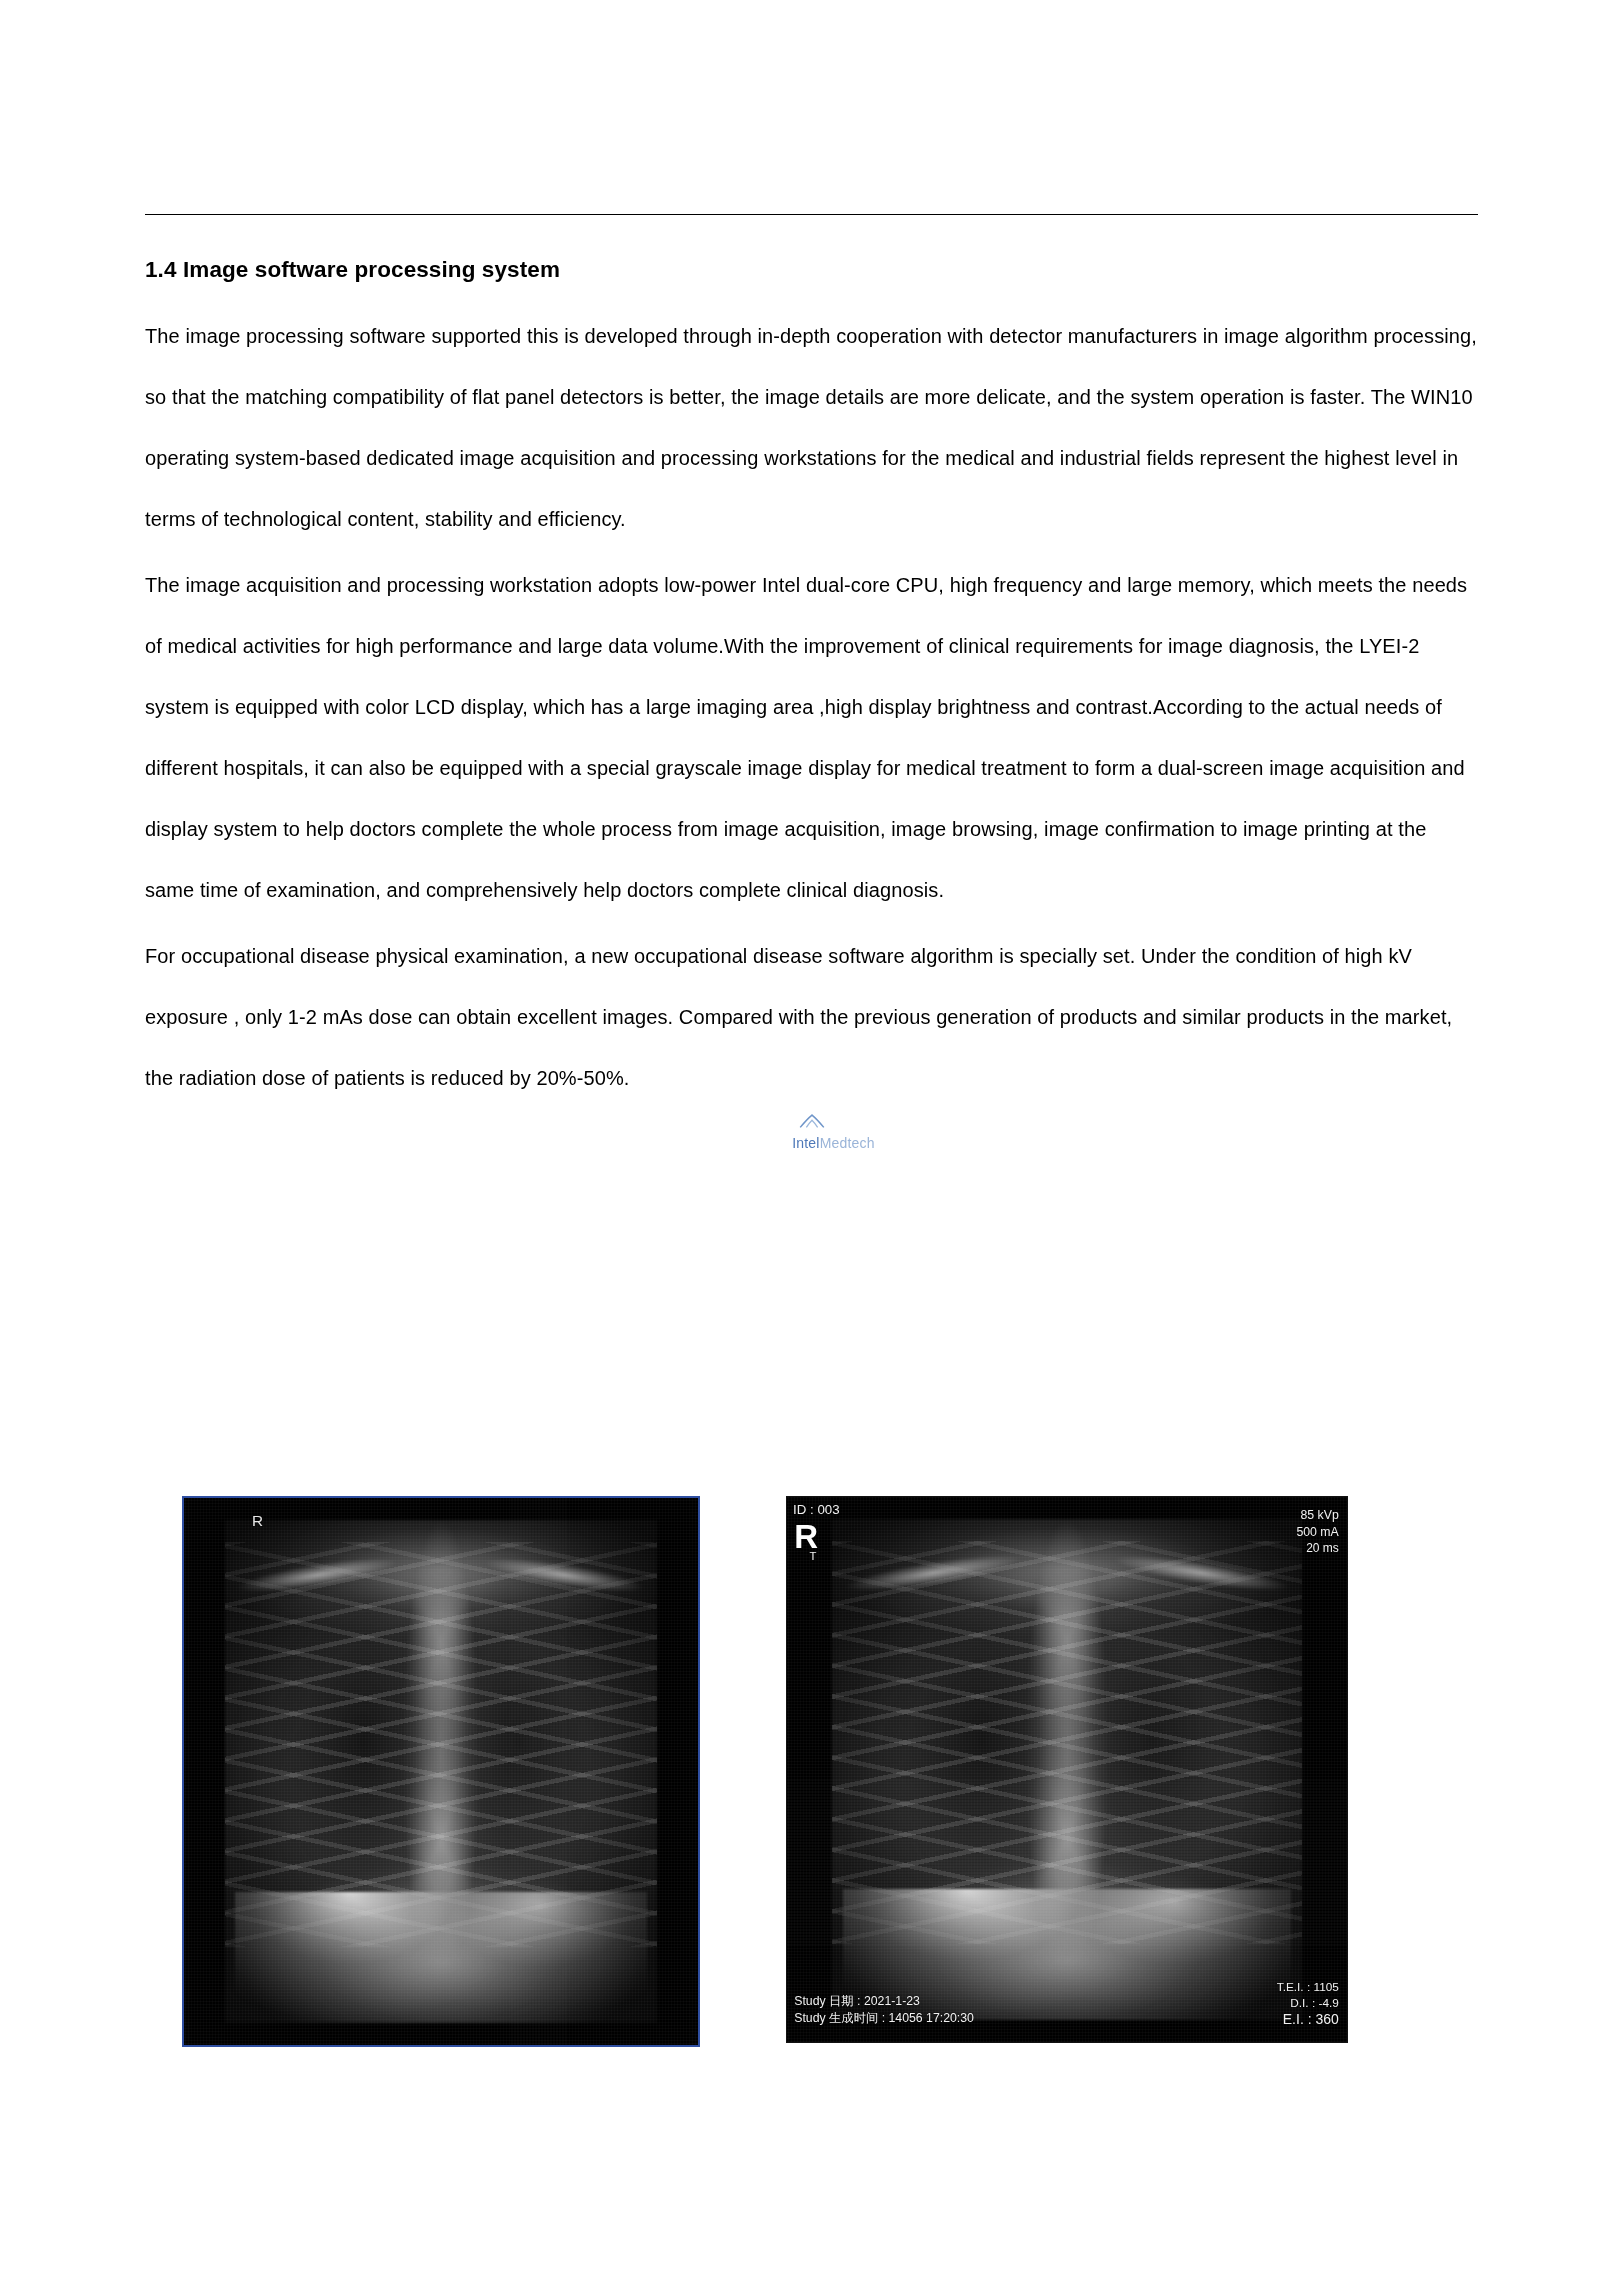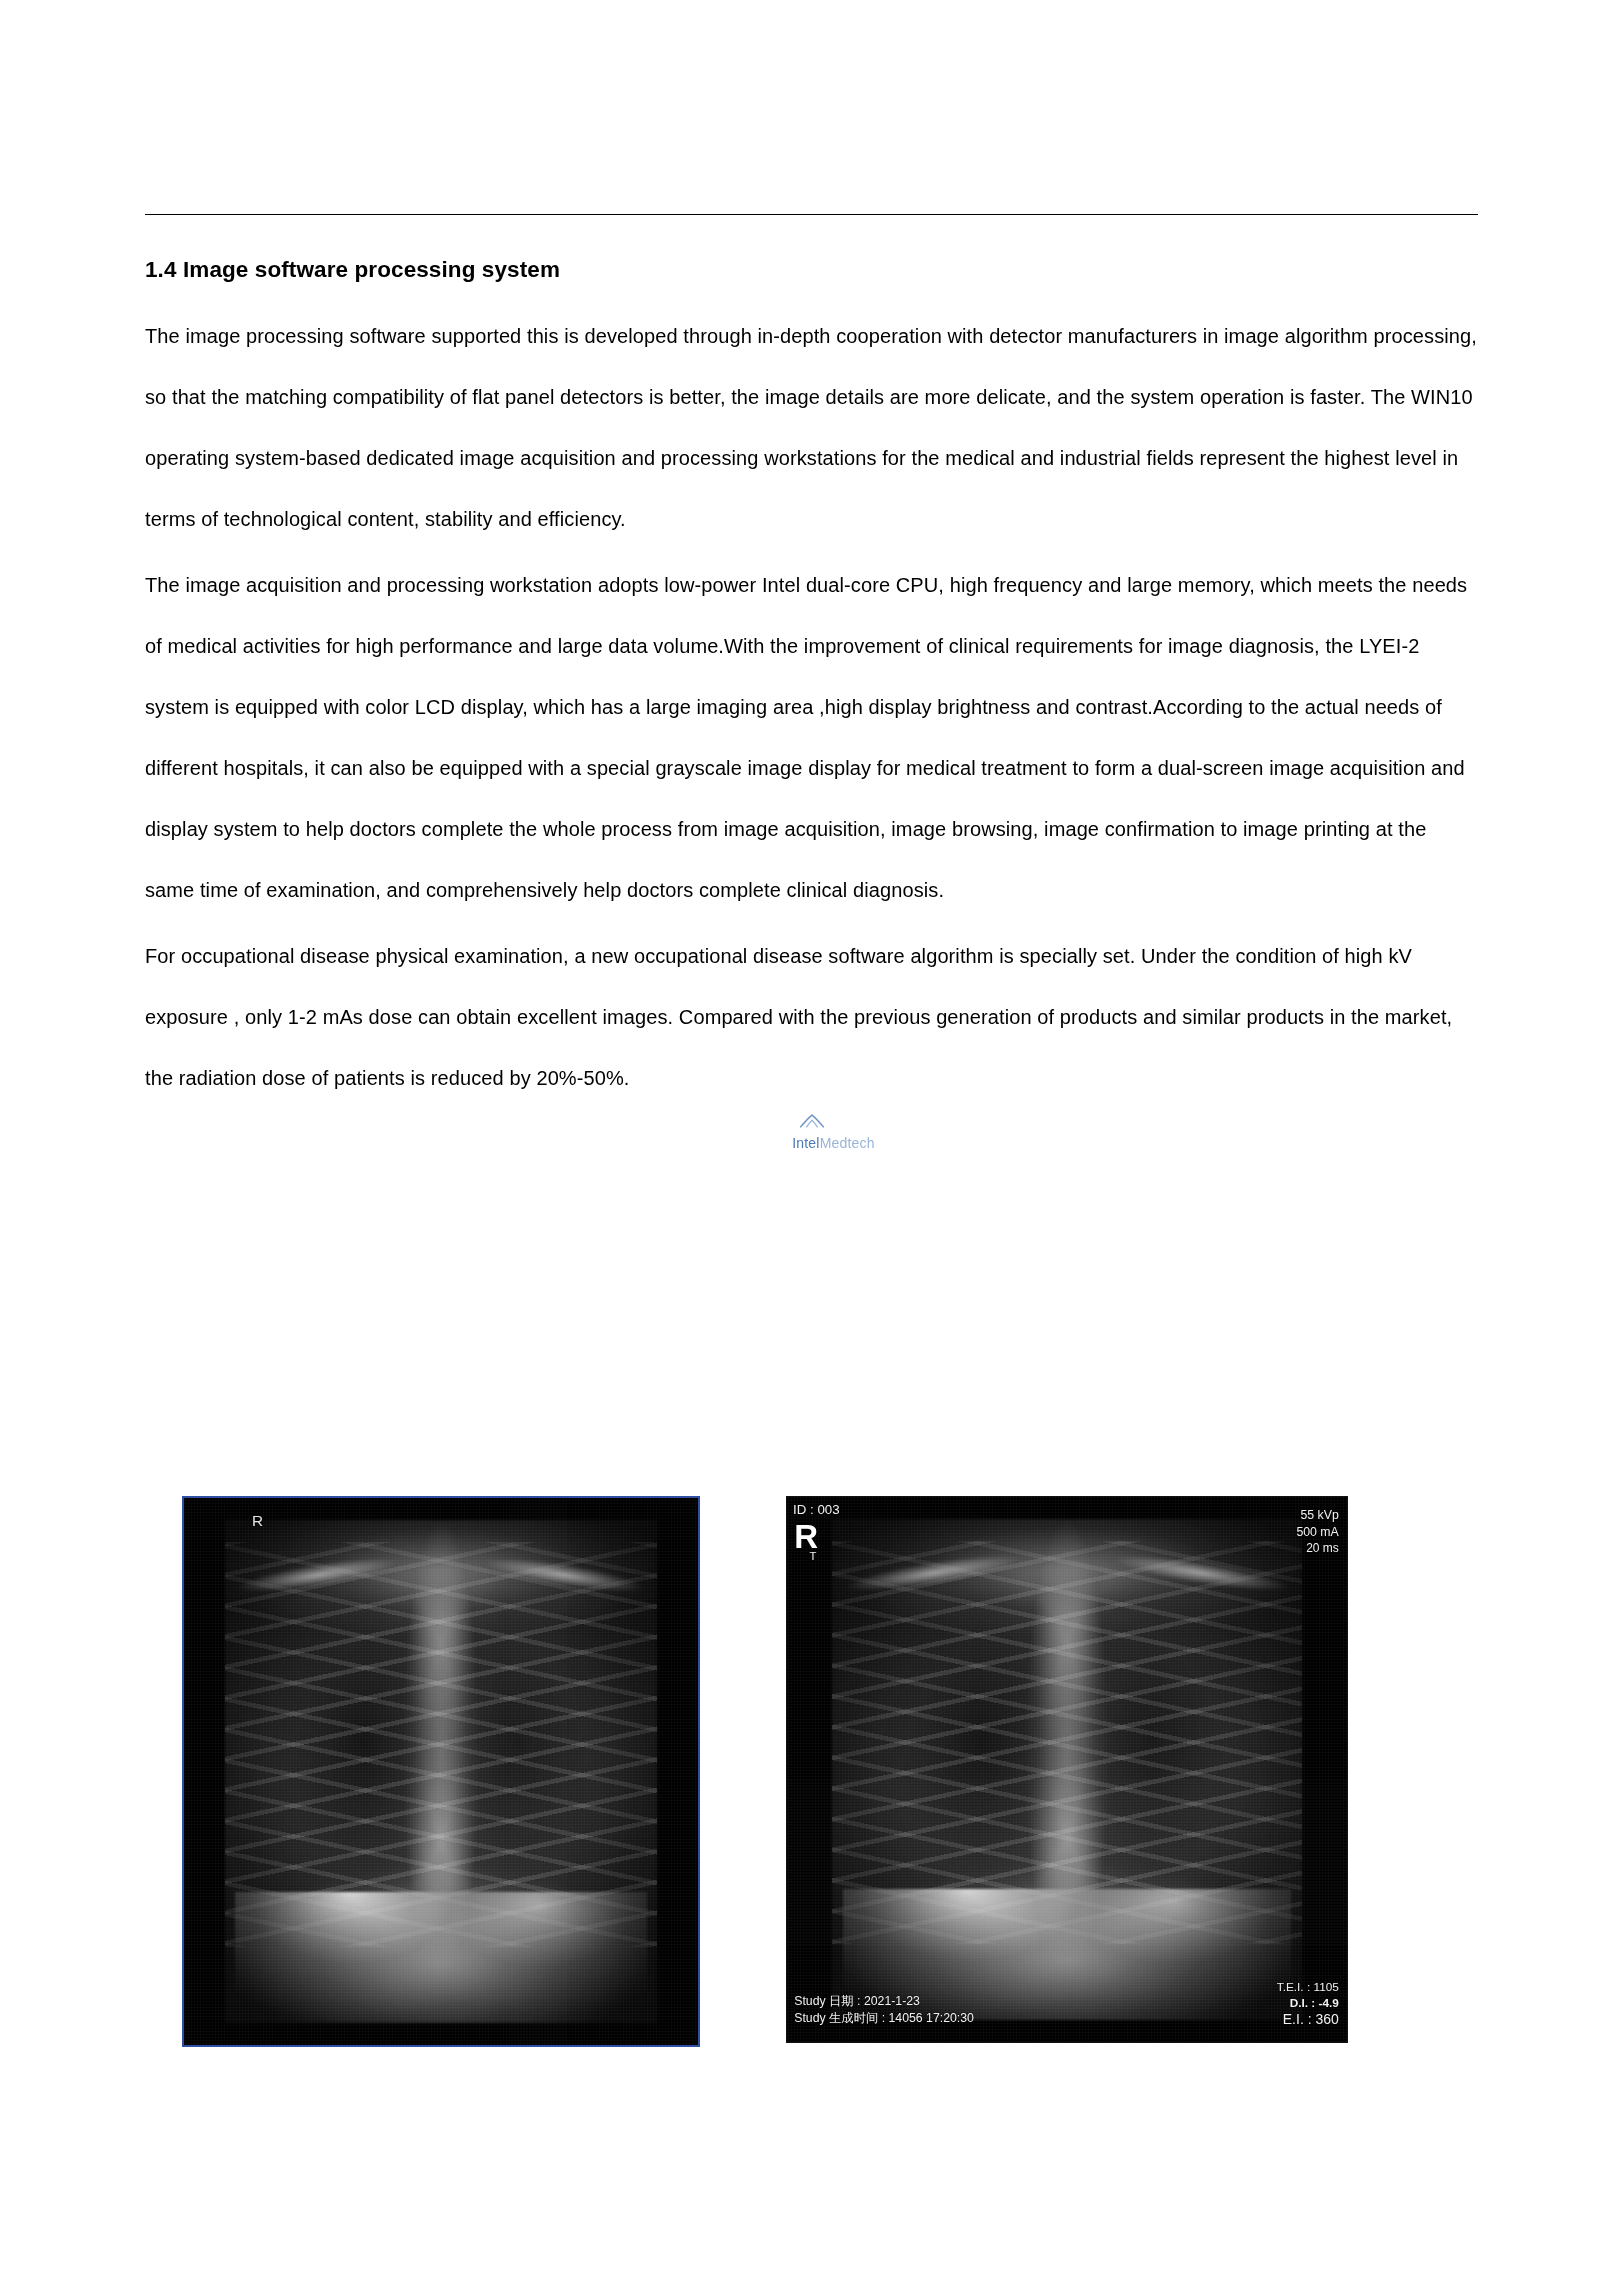--- a/index.html
+++ b/index.html
@@ -193,21 +193,21 @@
   }
   .xray-2 .id-text { top: 5.1px; left: 6.1px; font-size: 13.3px; }
   .xray-2 .marker-r-big { top: 20.5px; left: 7.2px; font-size: 33px; font-weight: bold; color: #ffffff; }
   .xray-2 .marker-r-sub { top: 53px; left: 22.5px; font-size: 11.3px; }
   .xray-2 .tech-1 { top: 11.3px; right: 8.2px; font-size: 12.3px; }
   .xray-2 .tech-2 { top: 28px; right: 8.2px; font-size: 12.3px; }
   .xray-2 .tech-3 { top: 44px; right: 8.2px; font-size: 12px; }
   .xray-2 .study-1 { bottom: 32px; left: 7.2px; font-size: 12.3px; }
   .xray-2 .study-2 { bottom: 15.3px; left: 7.2px; font-size: 12.3px; }
   .xray-2 .ei-1 { bottom: 48px; right: 8.2px; font-size: 11.8px; }
-  .xray-2 .ei-2 { bottom: 32px; right: 8.2px; font-size: 11.8px; font-weight: bold; }
+  .xray-2 .ei-2 { bottom: 32px; right: 8.2px; font-size: 11.8px; }
   .xray-2 .ei-3 { bottom: 15.3px; right: 8.2px; font-size: 14px; margin-left: 31px; }
 </style>
 </head>
 <body>
 
 <div class="page">
 
   <div class="header-rule"></div>
 
   <div class="content">
@@ -250,21 +250,21 @@
         <div class="ribs2"></div>
         <div class="clavicle-l"></div>
         <div class="clavicle-r"></div>
         <div class="diaphragm"></div>
         <div class="vignette"></div>
         <div class="grain"></div>
       </div>
       <div class="ann id-text">ID : 003</div>
       <div class="ann marker-r-big">R</div>
       <div class="ann marker-r-sub">T</div>
-      <div class="ann tech-1">55 kVp</div>
+      <div class="ann tech-1">85 kVp</div>
       <div class="ann tech-2">500 mA</div>
       <div class="ann tech-3">20 ms</div>
       <div class="ann study-1">Study 日期 : 2021-1-23</div>
       <div class="ann study-2">Study 生成时间 : 14056 17:20:30</div>
       <div class="ann ei-1">T.E.I. : 1105</div>
       <div class="ann ei-2">D.I. : -4.9</div>
       <div class="ann ei-3">E.I. : 360</div>
     </div>
 
   </div>

